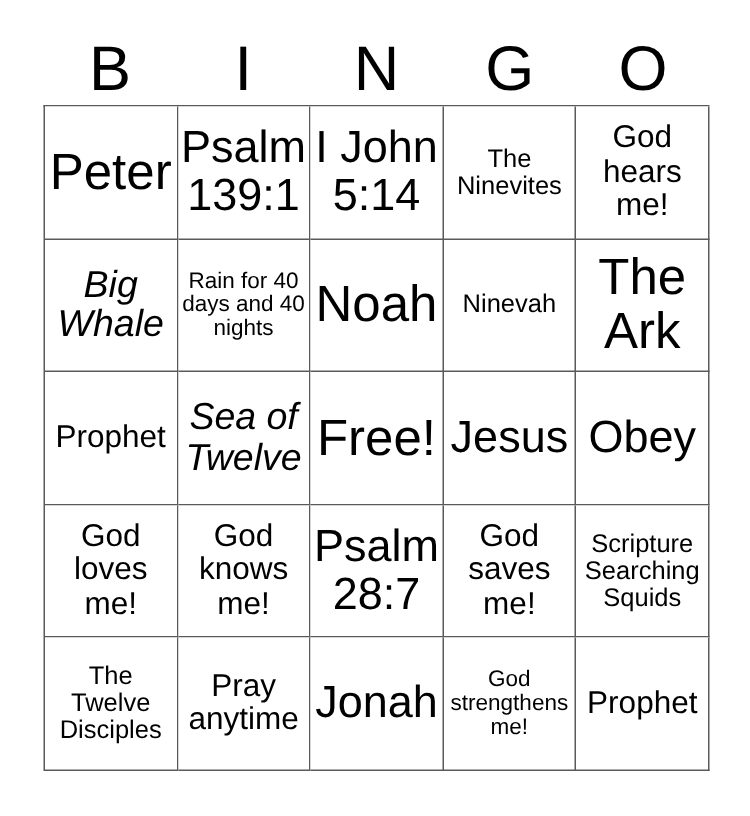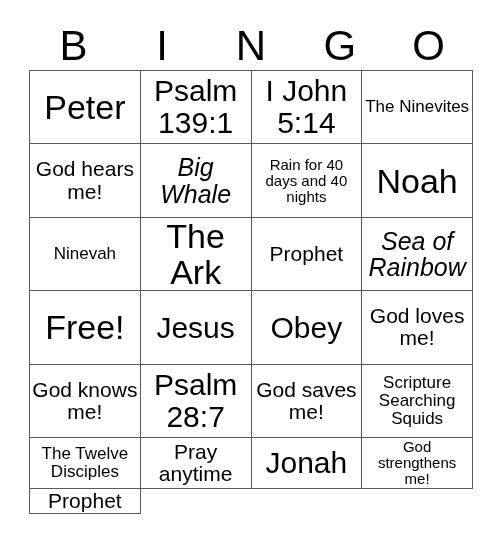--- a/index.html
+++ b/index.html
@@ -41,21 +41,21 @@
     -webkit-font-smoothing: antialiased;
   }
   
   #grid {
     position: absolute;
     left: 29px;
     top: 70px;
     width: 444px;
     height: 444px;
     display: grid;
-    grid-template-columns: repeat(4, 1fr);
+    grid-template-columns: repeat(5, 1fr);
     grid-template-rows: repeat(5, 1fr);
     border-top: 1px solid #5a5a5a;
     border-left: 1px solid #5a5a5a;
     box-sizing: border-box;
     background: #ffffff;
   }
   .cell {
     border-right: 1px solid #5a5a5a;
     border-bottom: 1px solid #5a5a5a;
     box-sizing: border-box;
@@ -123,21 +123,21 @@
       <div class="cell">
         <span class="cell-text fs-xs">Ninevah</span>
       </div>
       <div class="cell">
         <span class="cell-text fs-xl">The Ark</span>
       </div>
       <div class="cell">
         <span class="cell-text fs-sm">Prophet</span>
       </div>
       <div class="cell">
-        <span class="cell-text fs-md">Sea of Rainbow</span>
+        <span class="cell-text fs-md">Sea of Twelve</span>
       </div>
       <div class="cell">
         <span class="cell-text fs-xl">Free!</span>
       </div>
       <div class="cell">
         <span class="cell-text fs-lg">Jesus</span>
       </div>
       <div class="cell">
         <span class="cell-text fs-lg">Obey</span>
       </div>

